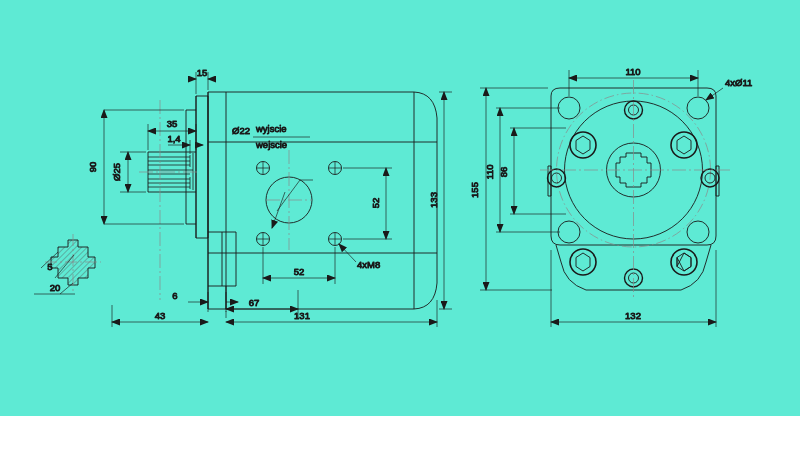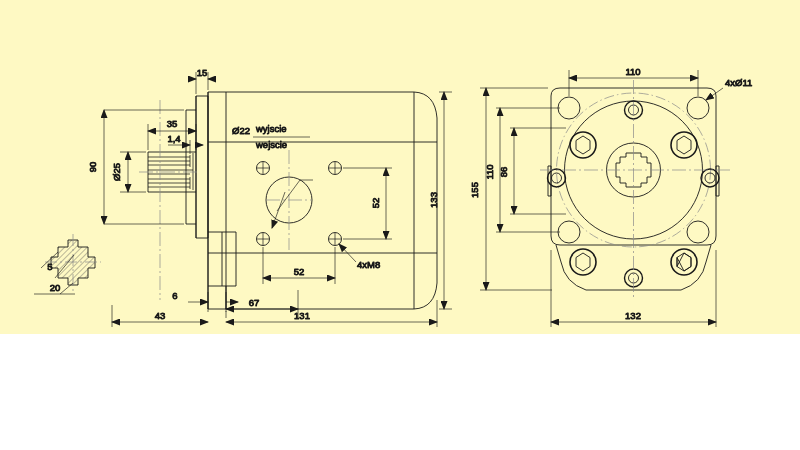--- a/index.html
+++ b/index.html
@@ -1,18 +1,18 @@
 <!DOCTYPE html>
 <html><head>
 <meta charset="utf-8">
 <style>
   html,body{margin:0;padding:0;background:#ffffff;}
   body{width:800px;height:450px;overflow:hidden;
        font-family:"Liberation Sans", sans-serif;}
-  #sheet{position:relative;width:800px;height:334px;background:#fef9c3;}
+  #sheet{position:relative;width:800px;height:416px;background:#5eead4;}
   svg{display:block;}
   .dimtext{font-family:"Liberation Sans", sans-serif;font-size:9.5px;fill:#1a1a1a;}
 </style>
 </head>
 <body>
 
 <div id="sheet">
 <svg width="800" height="450" viewBox="0 0 800 450">
 
   <defs>

